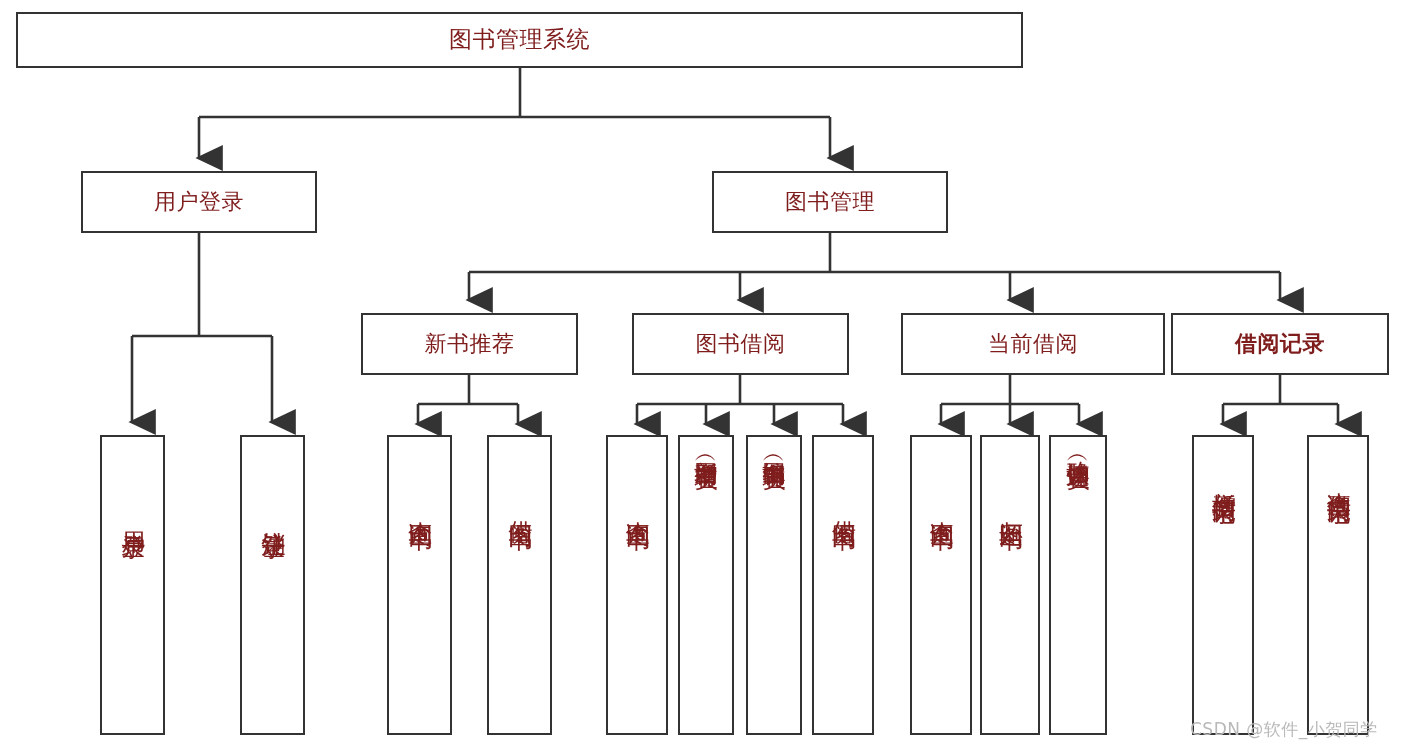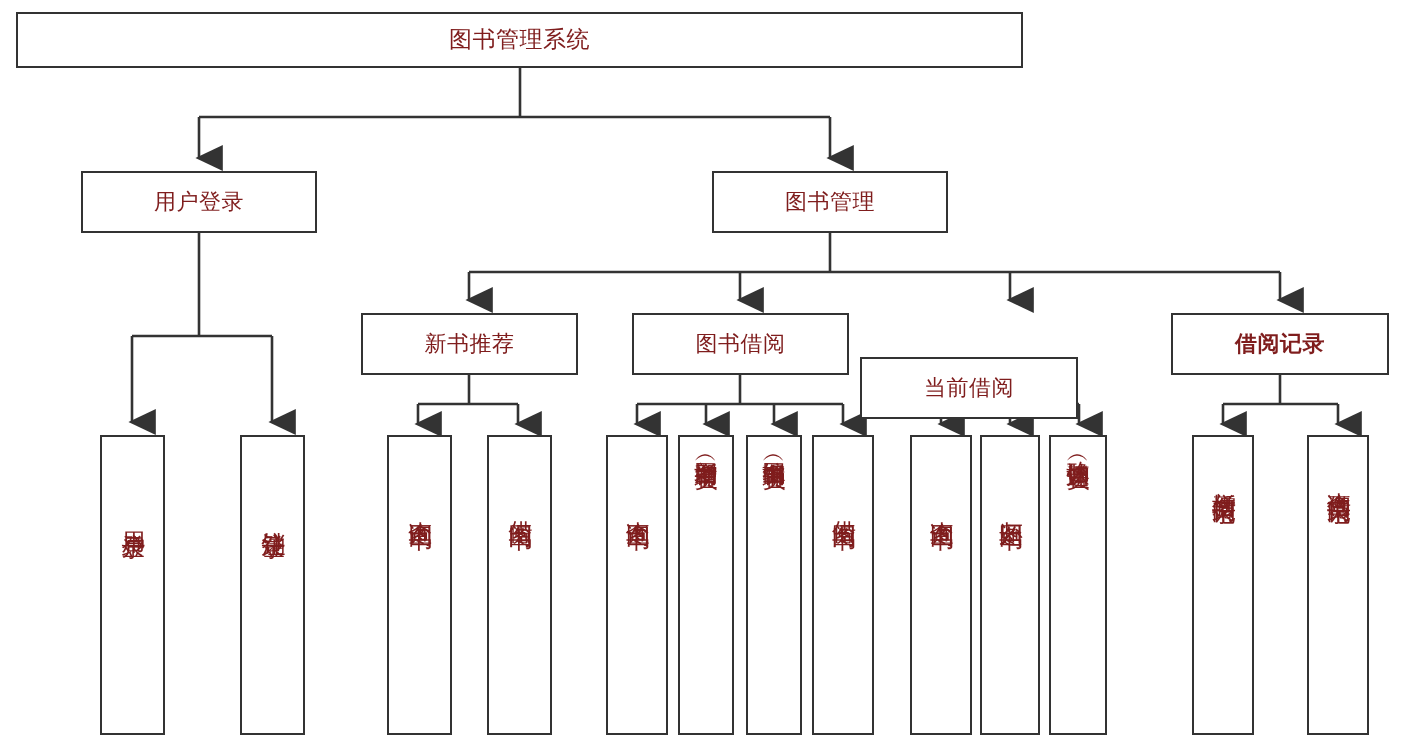--- a/index.html
+++ b/index.html
@@ -138,21 +138,21 @@
   <div class="node horiz" style="left:361px; top:313px; width:217px; height:62px;">
     <span class="label">新书推荐</span>
   </div>
 
   <div class="node horiz" style="left:712px; top:171px; width:236px; height:62px;">
     <span class="label">图书管理</span>
   </div>
   <div class="node horiz" style="left:632px; top:313px; width:217px; height:62px;">
     <span class="label">图书借阅</span>
   </div>
-  <div class="node horiz" style="left:860px; top:313px; width:218px; height:62px;margin-top:44px;">
+  <div class="node horiz" style="left:901px; top:313px; width:264px; height:62px;">
     <span class="label">当前借阅</span>
   </div>
   <div class="node horiz" style="left:1171px; top:313px; width:218px; height:62px;font-weight:bold;">
     <span class="label">借阅记录</span>
   </div>
 
   <div class="node vert" style="left:100px; top:435px; width:65px; height:300px; padding-top:75px;">
     <span class="label">用户登录</span>
   </div>
   <div class="node vert" style="left:240px; top:435px; width:65px; height:300px; padding-top:75px;">
@@ -189,14 +189,15 @@
     <span class="label">确认归还（管理员）</span>
   </div>
 
   <div class="node vert" style="left:1192px; top:435px; width:62px; height:300px; padding-top:36px;">
     <span class="label">新增借阅记录</span>
   </div>
   <div class="node vert" style="left:1307px; top:435px; width:62px; height:300px; padding-top:36px;">
     <span class="label">查询借阅记录</span>
   </div>
 
+  <div class="watermark" style="left:1190px; top:718px;">CSDN @软件_小贺同学</div>
 
 </div>
 
 </body></html>

